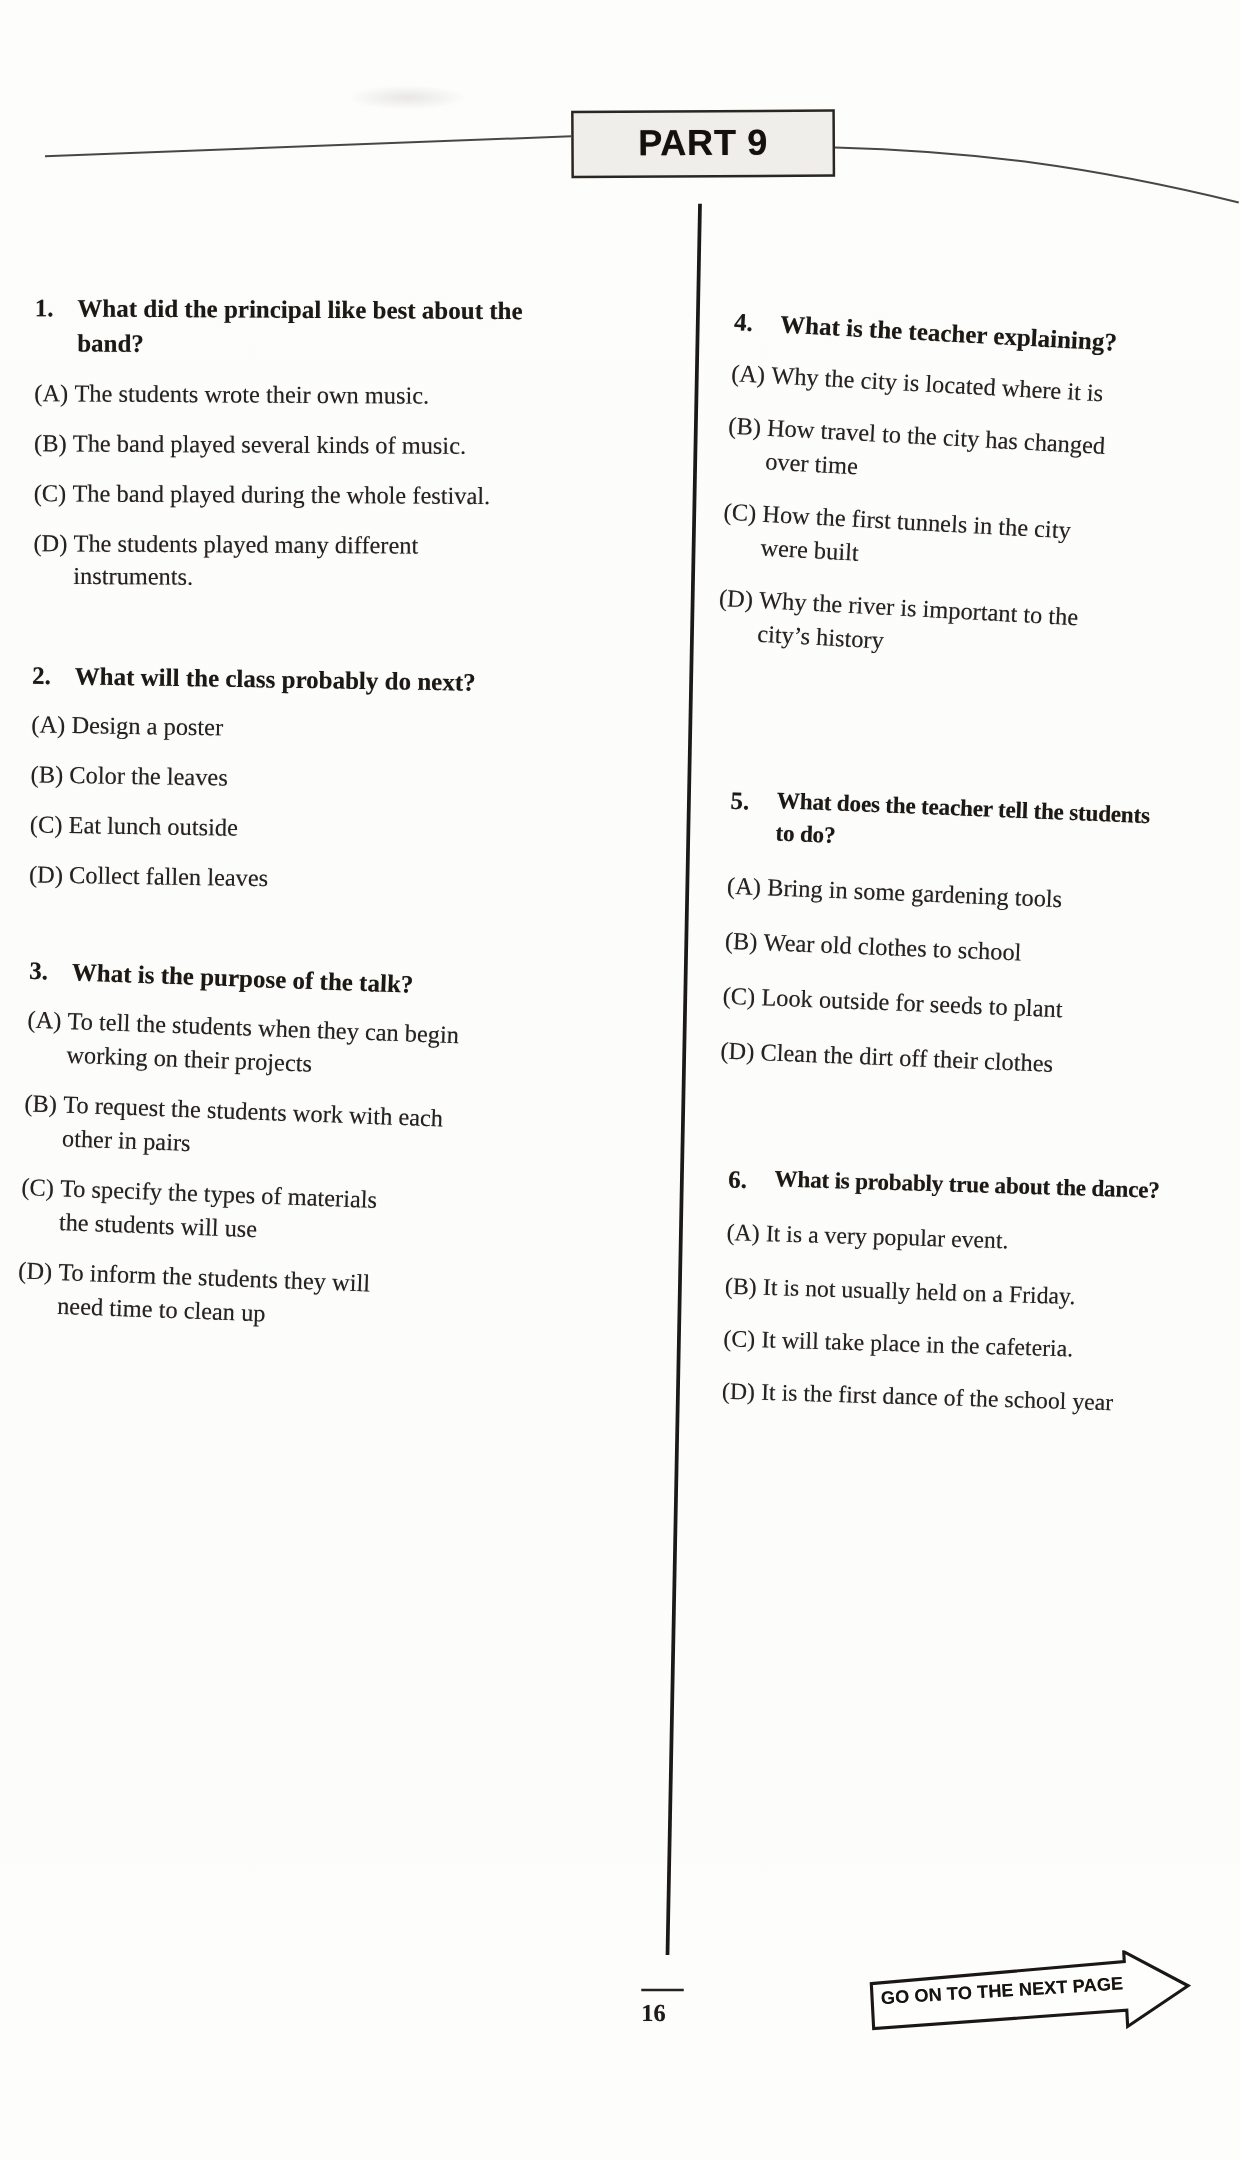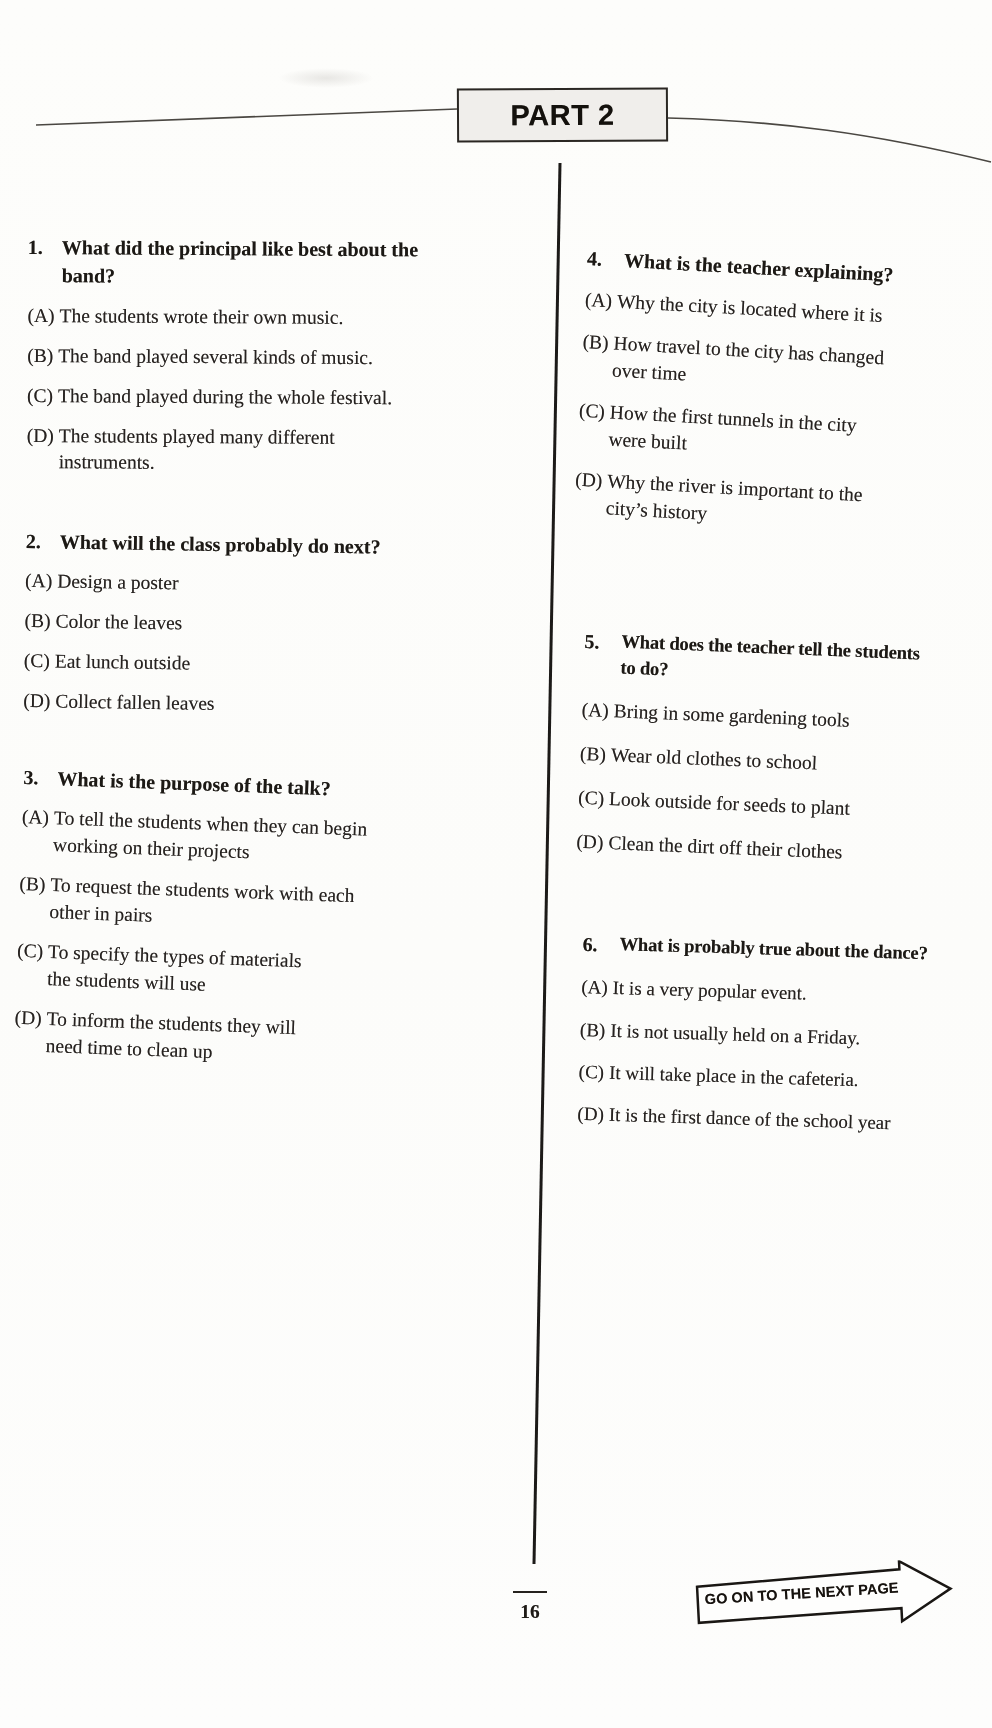--- a/index.html
+++ b/index.html
@@ -41,21 +41,21 @@
   .q3{left:24px;top:763px;width:442px;transform:rotate(2.1deg);}
   .q4{left:588px;top:244px;width:388px;transform:rotate(3.1deg);}
   .q5{left:585px;top:627px;width:392px;transform:rotate(2.3deg);}
   .q6{left:583px;top:930px;width:398px;transform:rotate(1.7deg);}
   .q4 .option{margin-top:15px;}
   .q5 .option{margin-top:17px;}
   .q6 .option{margin-top:16px;font-size:19px;}
   .q5 .q-stem,.q6 .q-stem{font-size:18.6px;letter-spacing:-0.2px;}
   .page-number{
     position:absolute;left:513px;top:1591px;width:34px;
-    border-top:2.5px solid #26221e;padding-top:8px;text-align:center;
+    border-top:2.5px solid #26221e;padding-top:8px;text-align:left;
     font-weight:bold;font-size:19.5px;color:#1e1a16;
     text-shadow:0 0 0.6px rgba(46,40,34,0.5);
   }
   .next-arrow{
     position:absolute;left:695px;top:1571px;width:260px;height:68px;
     transform:rotate(-3deg);transform-origin:0 50%;
   }
   .next-arrow-label{
     position:absolute;left:10px;top:20px;width:194px;text-align:center;
     font-family:"Liberation Sans","DejaVu Sans",sans-serif;
@@ -71,21 +71,21 @@
 
   <svg class="rules" width="992" height="1728" aria-hidden="true">
     <path d="M36,125 L457,109" stroke="#4a4742" stroke-width="1.6" fill="none"></path>
     <path d="M668,118 C780,121 872,133 991,162" stroke="#4a4742" stroke-width="1.6" fill="none"></path>
     <path d="M560,163 L534,1564" stroke="#1c1a18" stroke-width="3" fill="none"></path>
   </svg>
 
   <div class="scan-smudge"></div>
 
   <div class="part-box">
-    <span>PART 2</span>
+    <span>PART 9</span>
   </div>
 
   <section class="question q1">
     <div class="q-head">
       <span class="q-num">1.</span>
       <span class="q-stem">What did the principal like best about the
 band?</span>
     </div>
     <div class="options">
       <div class="option">

